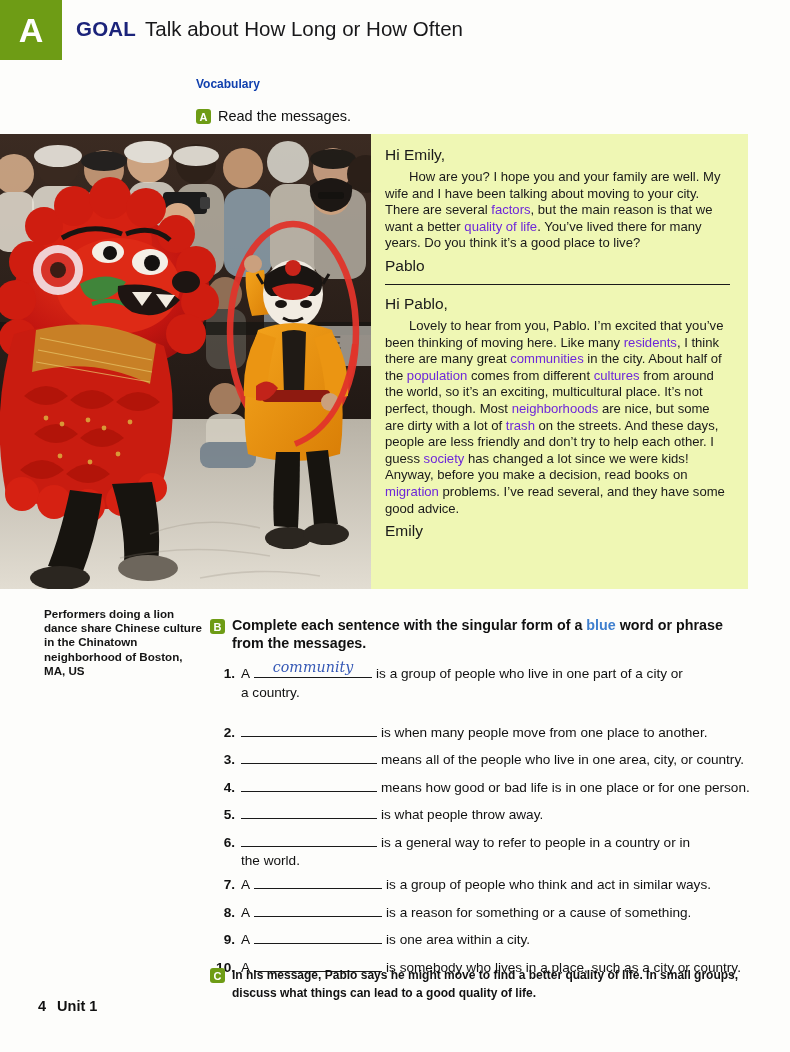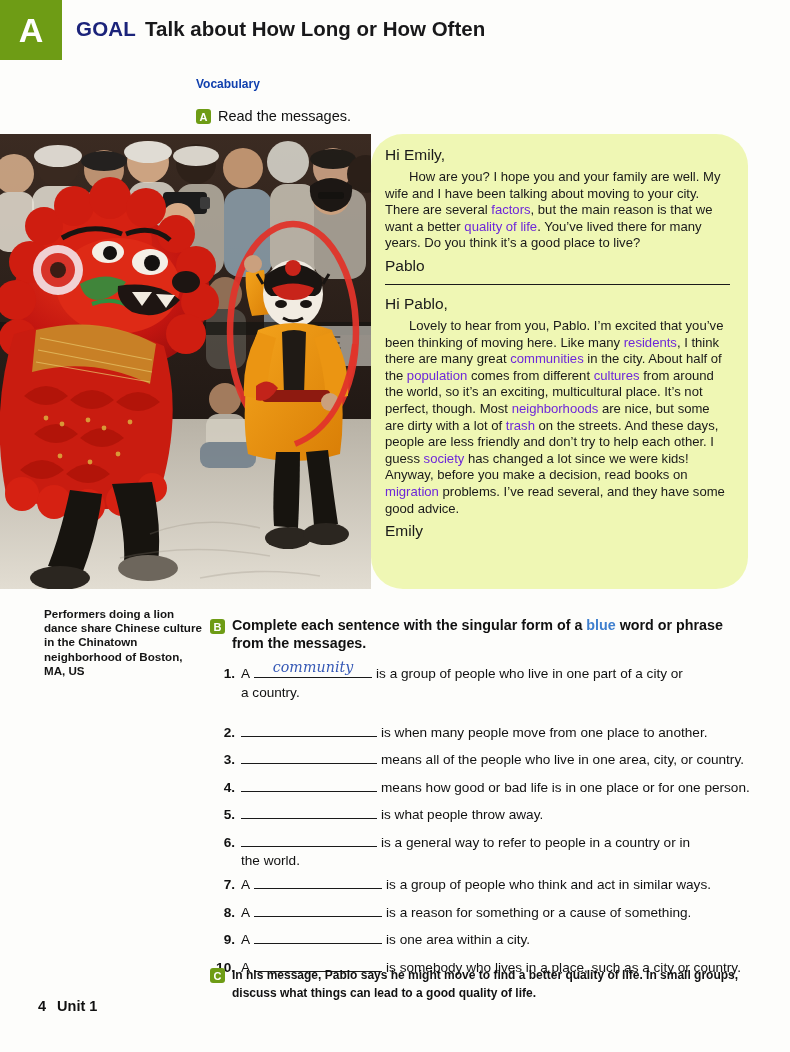--- a/index.html
+++ b/index.html
@@ -17,21 +17,21 @@
     background: #6e9c15; color: #fff;
     font-weight: bold; font-size: 34px;
     display: flex; align-items: center; justify-content: center;
     font-family: "Liberation Sans", sans-serif;
   }
   .goal-line {
     position: absolute; left: 76px; top: 17px;
     display: flex; align-items: flex-end; gap: 9px; white-space: nowrap;
   }
   .goal-word { color: #1b237a; font-weight: bold; font-size: 20.5px; letter-spacing: .2px; }
-  .goal-text { color: #18181a; font-size: 20.5px; font-weight: bold; }
+  .goal-text { color: #18181a; font-size: 20.5px; }
 
   
   .vocab-title {
     position: absolute; left: 196px; top: 77px;
     color: #1140ae; font-weight: bold; font-size: 12px;
   }
   .ex-badge {
     display: inline-flex; align-items: center; justify-content: center;
     background: #6e9c15; color: #fff; border-radius: 3px;
     font-weight: bold; font-family: "Liberation Sans", sans-serif;
@@ -45,21 +45,20 @@
     position: absolute; left: 0; top: 134px; width: 371px; height: 455px;
     overflow: hidden; background: #120d0a;
   }
   .photo svg { display: block; width: 371px; height: 455px; }
 
   
   .msgbox {
     position: absolute; left: 371px; top: 134px; width: 377px; height: 455px;
     background: #eff7b4; padding: 12px 18px 0 14px;
     font-family: "Liberation Sans", sans-serif;
-    border-radius: 32px;
   }
   .msg-greet { font-size: 15.5px; color: #1a1a1a; margin-bottom: 5px; }
   .msg-body {
     font-size: 13.1px; line-height: 16.6px; color: #1a1a1a;
     text-indent: 24px; text-align: left;
   }
   .msg-sign { font-size: 15.5px; color: #1a1a1a; margin-top: 5px; }
   .kw { color: #6d28d9; }
   .msg-rule { border-top: 1.6px solid #1a1a1a; margin: 9px 0 10px 0; }
   .msg2 { margin-top: 2px; }

